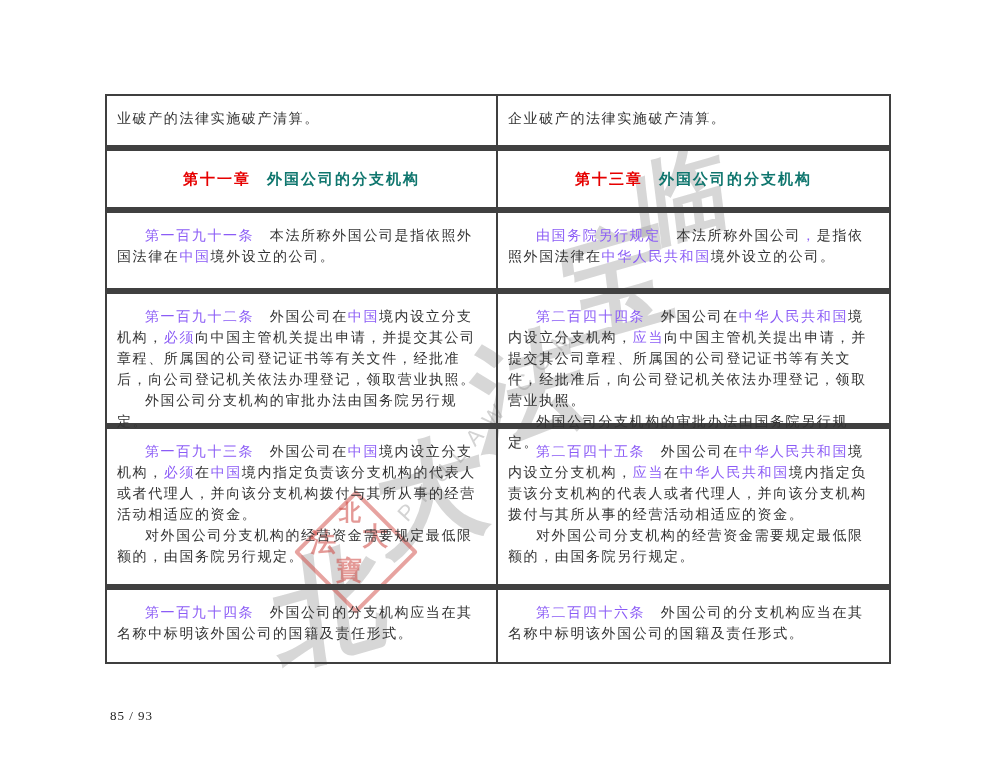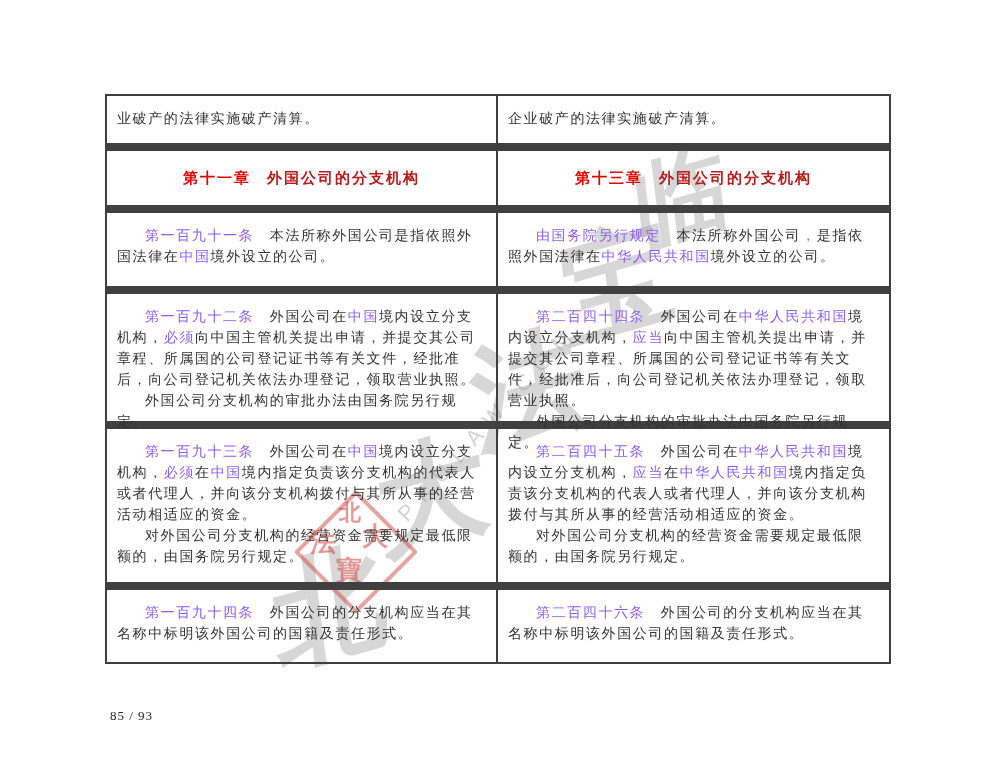--- a/index.html
+++ b/index.html
@@ -36,29 +36,29 @@
   
   .cmp-table{
     position:absolute;left:105px;top:94px;width:786px;height:570px;z-index:1;
     box-sizing:border-box;border:2px solid #3f3f3f;
     display:grid;grid-template-columns:391px 391px;
     grid-template-rows:55px 62px 81px 135px 161px 72px;
   }
   .cell{
     box-sizing:border-box;padding:12px 10px 0 10px;
     font-size:14px;line-height:21px;letter-spacing:1.6px;
-    border-bottom:8px solid #404040;background:transparent;
+    border-bottom:6px solid #404040;background:transparent;
   }
   .cell.colL{border-right:2px solid #3f3f3f;}
   .cell.lastrow{border-bottom:none;}
   .para{margin:0;text-indent:2em;}
   .carry{margin:0;text-indent:0;}
   .chapter{display:flex;align-items:center;justify-content:center;padding-top:0;}
   .chap-num{color:#e60000;font-weight:bold;font-size:15px;letter-spacing:2px;}
-  .chap-title{color:#b91c1c;font-weight:bold;font-size:15px;letter-spacing:2px;margin-left:16px;}
+  .chap-title{color:#0f766e;font-weight:bold;font-size:15px;letter-spacing:2px;margin-left:16px;}
   .em{color:#8b5cf6;font-weight:normal;}
   
   .page-num{
     position:absolute;left:110px;top:708px;font-size:13px;color:#222222;
     letter-spacing:1px;font-family:Liberation Serif, serif;
   }
 </style>
 </head>
 <body>
 

